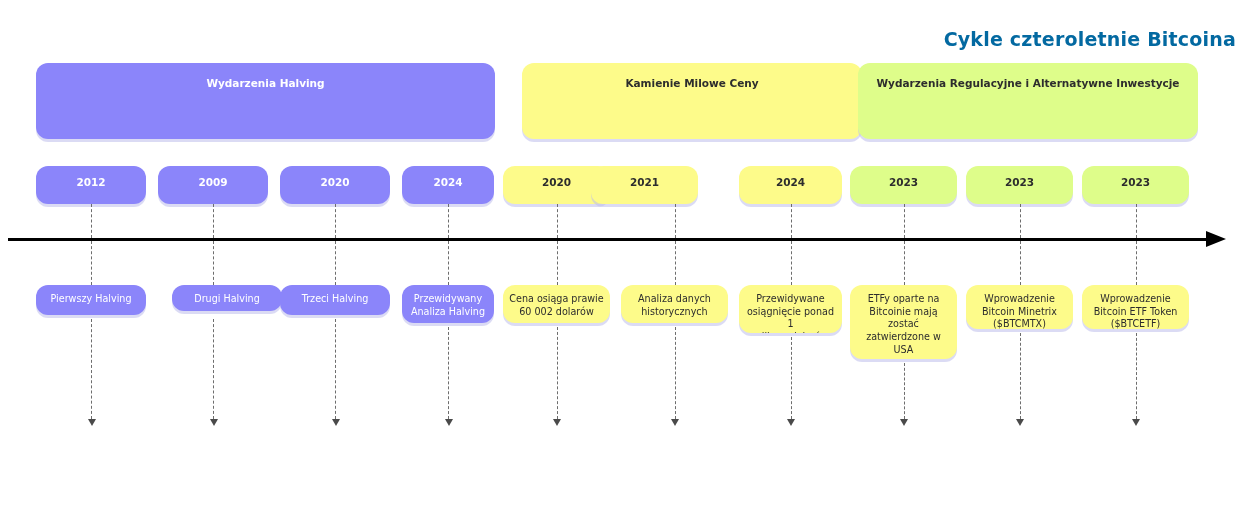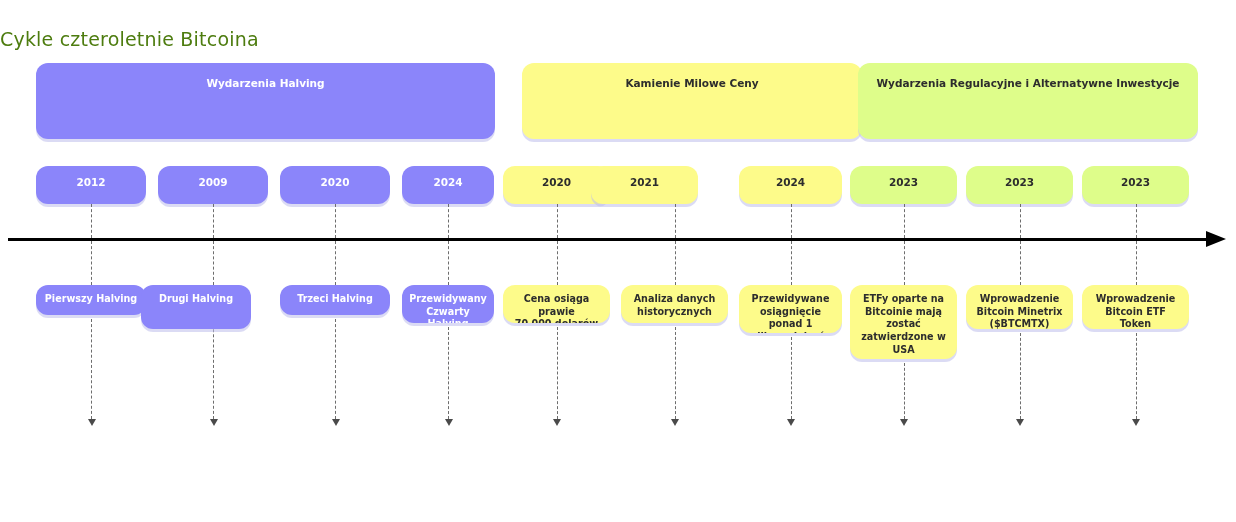--- a/index.html
+++ b/index.html
@@ -19,24 +19,24 @@
     width: 1236px;
     height: 522px;
   }
 
   
   .chart-title {
     position: absolute;
     top: 28px;
     left: 0;
     width: 1236px;
-    text-align: left;
+    text-align: right;
     font-size: 19px;
-    font-weight: normal;
-    color: #4d7c0f;
+    font-weight: bold;
+    color: #0369a1;
     letter-spacing: 0.2px;
   }
 
   
   .card {
     position: absolute;
     box-sizing: border-box;
     border-radius: 12px;
     box-shadow: 0 3px 0 rgba(190,190,235,0.55);
     display: flex;
@@ -76,21 +76,21 @@
     text-align: center;
   }
 
   
   .event-box {
     top: 285px;
     padding: 8px 6px 0 6px;
   }
   .event-box .event-label {
     font-size: 9.6px;
-    font-weight: bold;
+    font-weight: normal;
     line-height: 1.32;
     text-align: center;
     white-space: pre-line;
   }
 
   
   #axis-line {
     position: absolute;
     left: 8px;
     top: 238px;
@@ -223,33 +223,33 @@
       <div class="connector conn-top" style="left: 1135.5px;"></div>
       <div class="connector conn-mid" style="left: 1135.5px;"></div>
       <div class="connector conn-bottom" style="left: 1135.5px; top: 333px; height: 86px;"></div>
       <div class="tick-arrow" style="left: 1132.3px; top: 419px;"></div>
     </div>
 
   <div id="event-row">
       <div class="card event-box c-purple" style="left: 36px; width: 110px; height: 30px;">
         <div class="event-label">Pierwszy Halving</div>
       </div>
-      <div class="card event-box c-purple" style="left: 141px; width: 110px; height: 44px;">
+      <div class="card event-box c-purple" style="left: 172px; width: 110px; height: 26px;">
         <div class="event-label">Drugi Halving</div>
       </div>
       <div class="card event-box c-purple" style="left: 280px; width: 110px; height: 30px;">
         <div class="event-label">Trzeci Halving</div>
       </div>
       <div class="card event-box c-purple" style="left: 402px; width: 92px; height: 38px;">
         <div class="event-label">Przewidywany
-Czwarty Halving</div>
+Analiza Halving</div>
       </div>
       <div class="card event-box c-yellow" style="left: 503px; width: 107px; height: 38px;">
         <div class="event-label">Cena osiąga prawie
-70 000 dolarów</div>
+60 002 dolarów</div>
       </div>
       <div class="card event-box c-yellow" style="left: 621px; width: 107px; height: 38px;">
         <div class="event-label">Analiza danych
 historycznych</div>
       </div>
       <div class="card event-box c-yellow" style="left: 739px; width: 103px; height: 48px;">
         <div class="event-label">Przewidywane
 osiągnięcie ponad 1
 miliona dolarów</div>
       </div>

